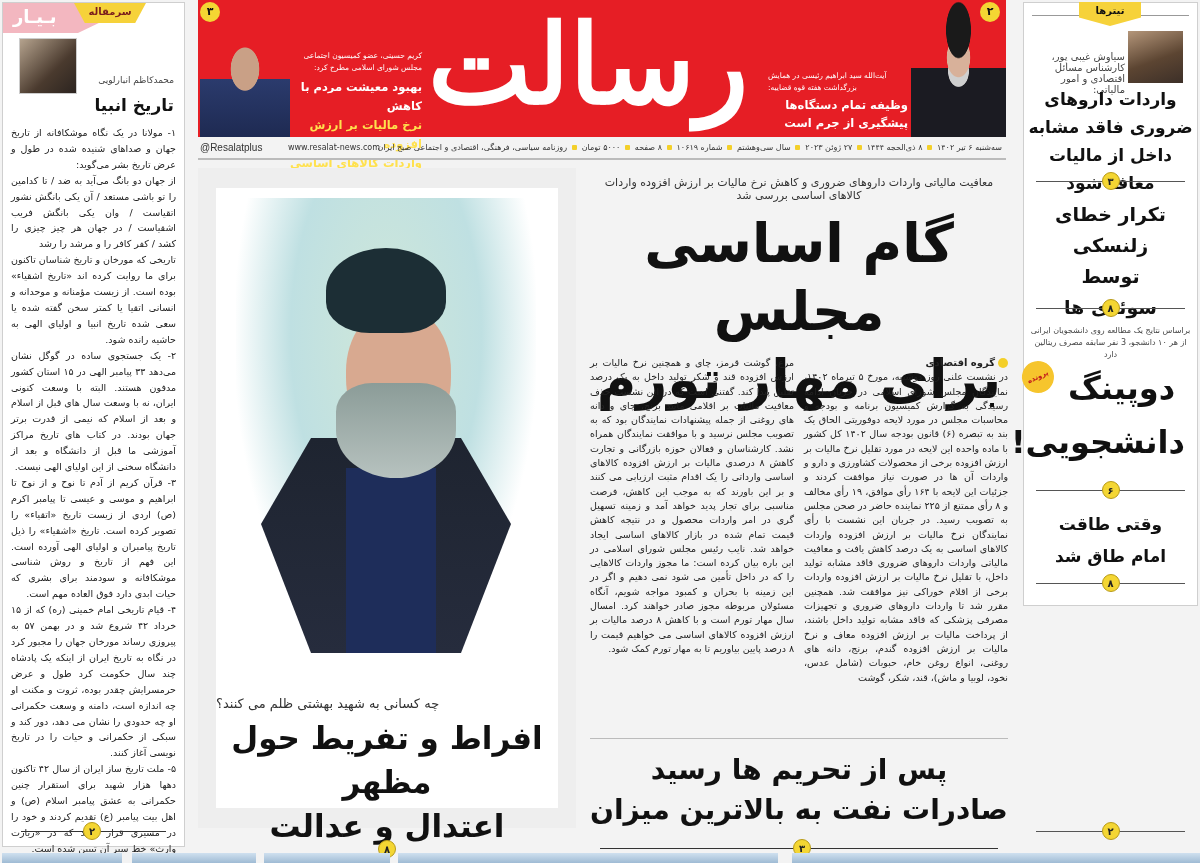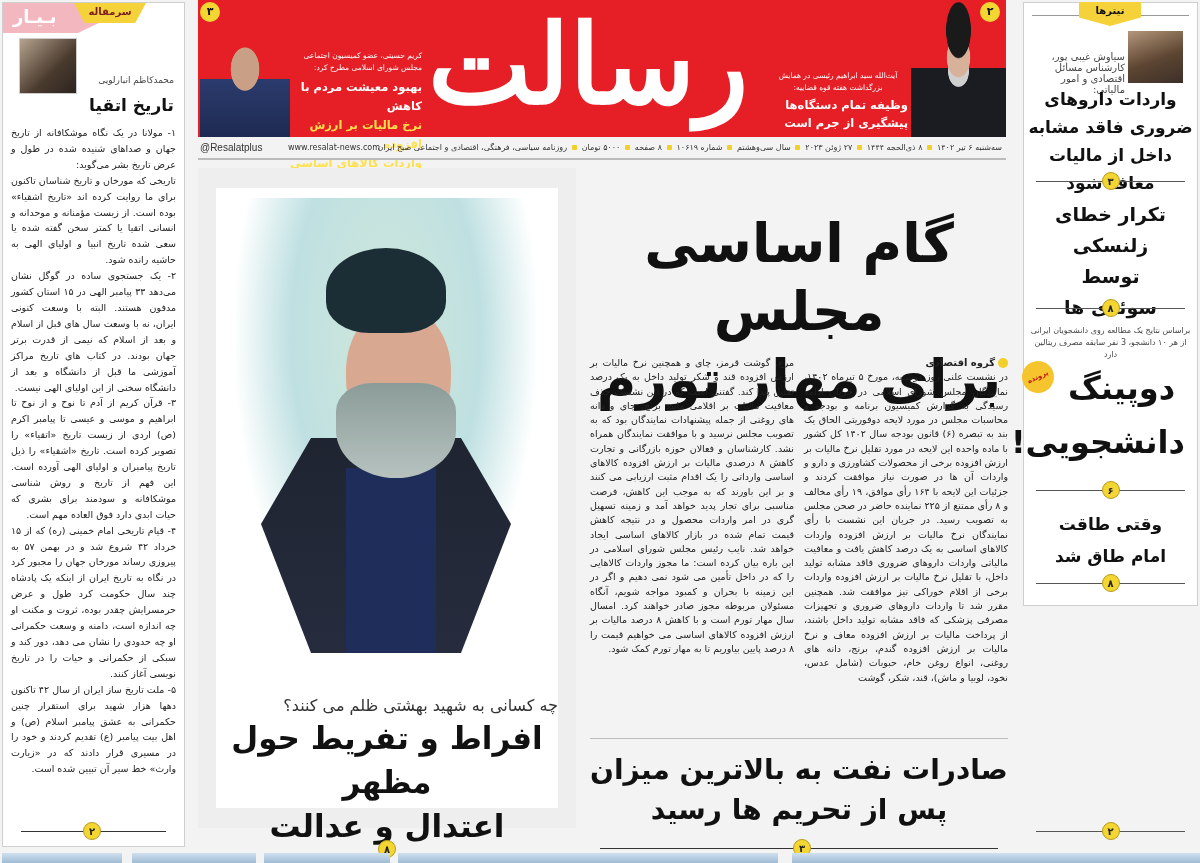--- a/index.html
+++ b/index.html
@@ -23,41 +23,41 @@
 #mast-left{position:absolute;left:0;top:0;width:230px;height:137px}
 #mast-left .person{position:absolute;left:2px;top:40px;width:90px;height:97px;background:radial-gradient(ellipse at 50% 30%,#c9a086 0 22%,transparent 23%),linear-gradient(180deg,#e61e25 0,#e61e25 40%,#2b3b6d 40%,#1e2a52 100%);}
 #mast-left .cap{position:absolute;right:6px;top:50px;width:140px;text-align:right;color:#fff;font-size:7.5px;line-height:12px}
 #mast-left .hl{position:absolute;right:6px;top:78px;width:145px;text-align:right;color:#ffe14d;font-size:11.5px;font-weight:bold;line-height:19px}
 #mast-left .hl span{display:block}
 #mast-left .hl .w{color:#fff}
 #mast-center{position:absolute;left:230px;top:0;width:340px;height:137px;text-align:left}
 #mast-center .logo{font-family:"DejaVu Serif",serif;font-size:110px;font-weight:bold;color:#fff;line-height:130px;letter-spacing:-6px}
 #mast-right{position:absolute;right:0;top:0;width:236px;height:137px}
 #mast-right .person{position:absolute;right:0;top:0;width:95px;height:137px;background:radial-gradient(ellipse at 50% 22%,#1a1a1a 0 18%,transparent 19%),radial-gradient(ellipse at 50% 42%,#d8b19a 0 17%,transparent 18%),radial-gradient(ellipse at 50% 52%,#cfcfcf 0 15%,transparent 16%),linear-gradient(180deg,#e61e25 0,#e61e25 50%,#1b1b22 50%);}
-#mast-right .cap{position:absolute;right:98px;top:70px;width:140px;text-align:center;color:#fff;font-size:7.5px;line-height:12px}
+#mast-right .cap{position:absolute;right:98px;top:70px;width:140px;text-align:left;color:#fff;font-size:7.5px;line-height:12px}
 #mast-right .hl{position:absolute;right:98px;top:96px;width:140px;text-align:right;color:#fff;font-size:11.5px;font-weight:bold;line-height:18px}
 .corner-num{position:absolute;top:2px;width:20px;height:20px;border-radius:50%;background:#f4d633;font-size:11px;font-weight:bold;text-align:center;line-height:20px}
 
 #dateline{left:198px;top:141px;width:808px;height:16px;font-size:8px;color:#333;white-space:nowrap;overflow:hidden}
 #dateline .items{position:absolute;right:4px;top:2px}
 #dateline .items span{margin-left:3px}
 #dateline .items .dot{display:inline-block;width:5px;height:5px;background:#f3cf29;border-radius:1px;margin:0 2px}
 #dateline .site{position:absolute;left:90px;top:2px;direction:ltr}
 #dateline .handle{position:absolute;left:2px;top:1px;font-size:10px;direction:ltr;font-family:"Liberation Sans",sans-serif}
 .hr{position:absolute;left:198px;top:158px;width:808px;height:2px;background:#bbb}
 
 #portrait{left:198px;top:168px;width:378px;height:660px;background:#eeeeee}
 #portrait .card{position:absolute;left:18px;top:20px;width:342px;height:620px;background:#fff}
 #portrait .art{position:absolute;left:20px;top:10px;width:300px;height:455px;background:radial-gradient(ellipse at 50% 30%,#cfe7d9 0,#bfe0e2 45%,#ffffff 72%);}
 #portrait .turban{position:absolute;left:90px;top:50px;width:120px;height:85px;background:#1c2e35;border-radius:55% 55% 40% 40%}
 #portrait .face{position:absolute;left:110px;top:110px;width:105px;height:140px;background:#d8a990;border-radius:45% 45% 50% 50%}
 #portrait .beard{position:absolute;left:100px;top:185px;width:120px;height:95px;background:linear-gradient(#8b9c98,#b7c2bf);border-radius:30% 30% 50% 50%}
 #portrait .robe{position:absolute;left:25px;top:240px;width:250px;height:215px;background:linear-gradient(180deg,#1e2430,#262c3d);clip-path:polygon(20% 0,80% 0,100% 40%,80% 100%,20% 100%,0 40%)}
 #portrait .robe2{position:absolute;left:110px;top:270px;width:90px;height:185px;background:#1e2d5a}
-#portrait .kicker{position:absolute;left:0;right:0;top:508px;text-align:right;font-size:16px;color:#333}
+#portrait .kicker{position:absolute;left:0;right:0;top:508px;text-align:left;font-size:13px;color:#333}
 #portrait .head{position:absolute;left:0;right:0;top:528px;text-align:center;font-size:31px;font-weight:bold;line-height:44px}
 #portrait .pg{position:absolute;left:180px;top:672px}
 
 #lead{left:590px;top:168px;width:418px;height:660px}
 #lead .kicker{position:absolute;right:10px;left:10px;top:8px;text-align:center;font-size:11px;line-height:13px;color:#333}
 #lead .head{position:absolute;left:0;right:0;top:42px;text-align:center;font-size:54px;font-weight:bold;line-height:68px;letter-spacing:-1px}
 #lead .cols{position:absolute;left:0;right:0;top:188px;display:flex;flex-direction:row;gap:10px}
 #lead .c{flex:1;font-size:9.5px;line-height:14.3px;text-align:justify;color:#222}
 #lead .byline{font-weight:bold;font-size:10px}
 #lead .byline::before{content:"";display:inline-block;width:10px;height:10px;border-radius:50%;background:#f3cf29;margin-left:3px;vertical-align:middle}
@@ -85,23 +85,24 @@
 </head>
 <body>
 
 <div id="left" class="abs col-box">
   <div class="pink">
       <span>بـيـار</span>
     </div>
   <div class="tag">سرمقاله</div>
   <div class="photo"></div>
   <div class="author">محمدکاظم انبارلویی</div>
-  <div class="title">تاریخ اتقیا</div>
+  <div class="title">تاریخ انبیا</div>
   <div class="body">
     <p>۱- مولانا در یک نگاه موشکافانه از تاریخ جهان و صداهای شنیده شده در طول و عرض تاریخ بشر می‌گوید:</p>
+    <p>از جهان دو بانگ می‌آید به ضد / تا کدامین را تو باشی مستعد / آن یکی بانگش نشور اتقیاست / وان یکی بانگش فریب اشقیاست / در جهان هر چیز چیزی را کشد / کفر کافر را و مرشد را رشد</p>
     <p>تاریخی که مورخان و تاریخ شناسان تاکنون برای ما روایت کرده اند «تاریخ اشقیاء» بوده است. از زیست مؤمنانه و موحدانه و انسانی اتقیا یا کمتر سخن گفته شده یا سعی شده تاریخ انبیا و اولیای الهی به حاشیه رانده شود.</p>
     <p>۲- یک جستجوی ساده در گوگل نشان می‌دهد ۳۳ پیامبر الهی در ۱۵ استان کشور مدفون هستند. البته با وسعت کنونی ایران، نه با وسعت سال های قبل از اسلام و بعد از اسلام که نیمی از قدرت برتر جهان بودند. در کتاب های تاریخ مراکز آموزشی ما قبل از دانشگاه و بعد از دانشگاه سخنی از این اولیای الهی نیست.</p>
     <p>۳- قرآن کریم از آدم تا نوح و از نوح تا ابراهیم و موسی و عیسی تا پیامبر اکرم (ص) اردی از زیست تاریخ «اتقیاء» را تصویر کرده است. تاریخ «اشقیاء» را ذیل تاریخ پیامبران و اولیای الهی آورده است. این فهم از تاریخ و روش شناسی موشکافانه و سودمند برای بشری که حیات ابدی دارد فوق العاده مهم است.</p>
     <p>۴- قیام تاریخی امام خمینی (ره) که از ۱۵ خرداد ۴۲ شروع شد و در بهمن ۵۷ به پیروزی رساند مورخان جهان را مجبور کرد در نگاه به تاریخ ایران از اینکه یک پادشاه چند سال حکومت کرد طول و عرض حرمسرایش چقدر بوده، ثروت و مکنت او چه اندازه است، دامنه و وسعت حکمرانی او چه حدودی را نشان می دهد، دور کند و سبکی از حکمرانی و حیات را در تاریخ نویسی آغاز کنند.</p>
     <p>۵- ملت تاریخ ساز ایران از سال ۴۲ تاکنون دهها هزار شهید برای استقرار چنین حکمرانی به عشق پیامبر اسلام (ص) و اهل بیت پیامبر (ع) تقدیم کردند و خود را در مسیری قرار دادند که در «زیارت وارث» خط سیر آن تبیین شده است.</p>
   </div>
   <div class="rule" style="left:18px;right:18px;top:828px"></div>
   <span class="pgnum abs" style="left:80px;top:819px">۲</span>
 </div>
 
@@ -158,37 +159,38 @@
     <div class="kicker">چه کسانی به شهید بهشتی ظلم می کنند؟</div>
     <div class="head">
       <div>افراط و تفریط حول مظهر</div>
       <div>اعتدال و عدالت</div>
     </div>
   </div>
   <span class="pgnum pg">۸</span>
 </div>
 
 <div id="lead" class="abs">
+  <div class="kicker">معافیت مالیاتی واردات داروهای ضروری و کاهش نرخ مالیات بر ارزش افزوده واردات کالاهای اساسی بررسی شد</div>
   <div class="head">
     <div>گام اساسی مجلس</div>
     <div>برای مهار تورم</div>
   </div>
   <div class="cols">
     <div class="c">
       <div class="byline">گروه اقتصادی</div>
       <p>در نشست علنی روز دوشنبه، مورخ ۵ تیرماه ۱۴۰۲، نمایندگان مجلس شورای اسلامی در جریان ادامه رسیدگی به گزارش کمیسیون برنامه و بودجه و محاسبات مجلس در مورد لایحه دوفوریتی الحاق یک بند به تبصره (۶) قانون بودجه سال ۱۴۰۲ کل کشور با ماده واحده این لایحه در مورد تقلیل نرخ مالیات بر ارزش افزوده برخی از محصولات کشاورزی و دارو و واردات آن ها در صورت نیاز موافقت کردند و جزئیات این لایحه با ۱۶۴ رأی موافق، ۱۹ رأی مخالف و ۸ رأی ممتنع از ۲۲۵ نماینده حاضر در صحن مجلس به تصویب رسید. در جریان این نشست با رأی نمایندگان نرخ مالیات بر ارزش افزوده واردات کالاهای اساسی به یک درصد کاهش یافت و معافیت مالیاتی واردات داروهای ضروری فاقد مشابه تولید داخل، با تقلیل نرخ مالیات بر ارزش افزوده واردات برخی از اقلام خوراکی نیز موافقت شد. همچنین مقرر شد تا واردات داروهای ضروری و تجهیزات مصرفی پزشکی که فاقد مشابه تولید داخل باشند، از پرداخت مالیات بر ارزش افزوده معاف و نرخ مالیات بر ارزش افزوده گندم، برنج، دانه های روغنی، انواع روغن خام، حبوبات (شامل عدس، نخود، لوبیا و ماش)، قند، شکر، گوشت</p>
     </div>
     <div class="c">
       <p>مرغ، گوشت قرمز، چای و همچنین نرخ مالیات بر ارزش افزوده قند و شکر تولید داخل به یک درصد تقلیل پیدا کند. گفتنی است که در این نشست حذف معافیت مالیات بر اقلامی مانند برنج، چای و دانه های روغنی از جمله پیشنهادات نمایندگان بود که به تصویب مجلس نرسید و با موافقت نمایندگان همراه نشد. کارشناسان و فعالان حوزه بازرگانی و تجارت کاهش ۸ درصدی مالیات بر ارزش افزوده کالاهای اساسی وارداتی را یک اقدام مثبت ارزیابی می کنند و بر این باورند که به موجب این کاهش، فرصت مناسبی برای تجار پدید خواهد آمد و زمینه تسهیل گری در امر واردات محصول و در نتیجه کاهش قیمت تمام شده در بازار کالاهای اساسی ایجاد خواهد شد. نایب رئیس مجلس شورای اسلامی در این باره بیان کرده است: ما مجوز واردات کالاهایی را که در داخل تأمین می شود نمی دهیم و اگر در این زمینه با بحران و کمبود مواجه شویم، آنگاه مسئولان مربوطه مجوز صادر خواهند کرد. امسال سال مهار تورم است و با کاهش ۸ درصد مالیات بر ارزش افزوده کالاهای اساسی می خواهیم قیمت را ۸ درصد پایین بیاوریم تا به مهار تورم کمک شود.</p>
     </div>
   </div>
   <div class="sep"></div>
   <div class="sub">
+    <div>پس از تحریم ها رسید</div>
     <div>صادرات نفت به بالاترین میزان</div>
-    <div>پس از تحریم ها رسید</div>
   </div>
   <div class="rule"></div>
   <span class="pgnum pgn">۳</span>
 </div>
 
 <div id="right" class="abs col-box">
   <div class="toprule"></div>
   <div class="tag">تیترها</div>
   <div class="photo"></div>
   <div class="cap">سیاوش غیبی پور، کارشناس مسائل اقتصادی و امور مالیاتی:</div>

